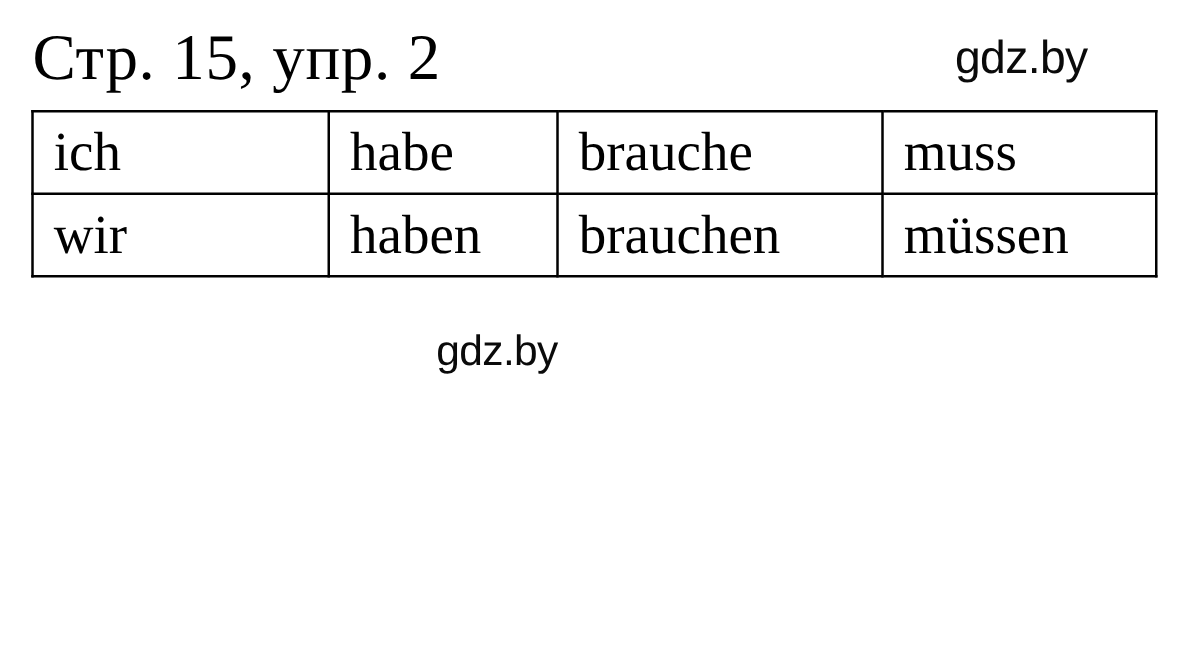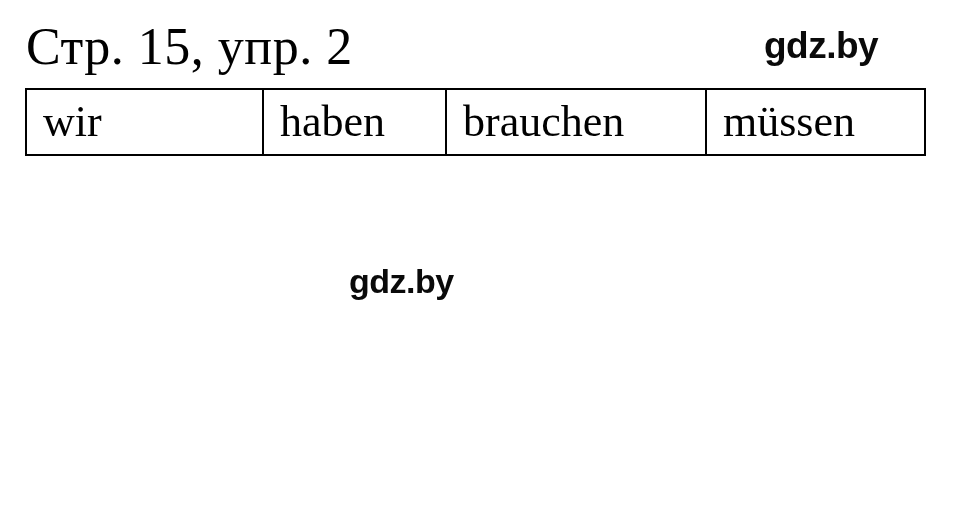--- a/index.html
+++ b/index.html
@@ -32,21 +32,21 @@
     font-size: 52px;
     line-height: 60px;
     white-space: nowrap;
     letter-spacing: 0.5px;
     color: #000000;
   }
 
   .watermark {
     position: absolute;
     font-family: "Liberation Sans", "DejaVu Sans", sans-serif;
-    font-weight: bold;
+    font-weight: normal;
     color: #0a0a0a;
     white-space: nowrap;
   }
   #watermark-top {
     left: 764px;
     top: 26px;
     font-size: 37px;
     line-height: 40px;
     letter-spacing: -0.5px;
   }
@@ -95,20 +95,26 @@
 
   <table id="conjugation-table">
     <colgroup>
       <col class="c0">
         <col class="c1">
         <col class="c2">
         <col class="c3">
     </colgroup>
     <tbody>
       <tr>
+        <td>ich</td>
+        <td>habe</td>
+        <td>brauche</td>
+        <td>muss</td>
+      </tr>
+      <tr>
         <td>wir</td>
         <td>haben</td>
         <td>brauchen</td>
         <td>müssen</td>
       </tr>
     </tbody>
   </table>
 
   <div class="watermark" id="watermark-mid">gdz.by</div>
 

